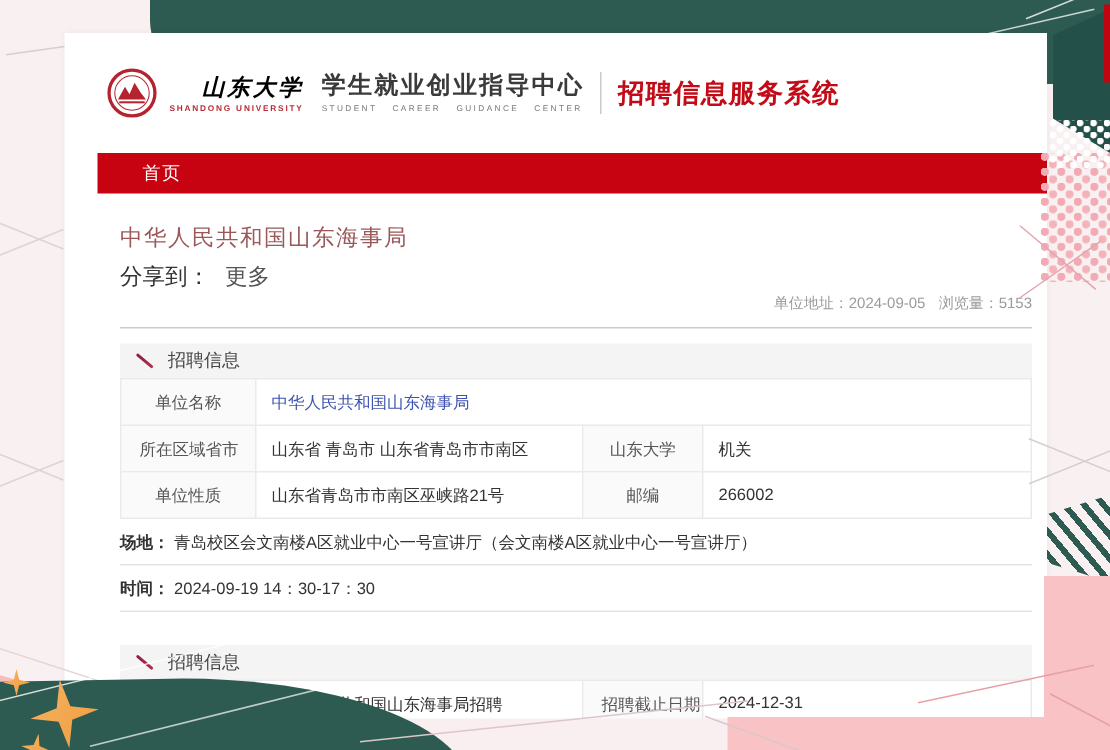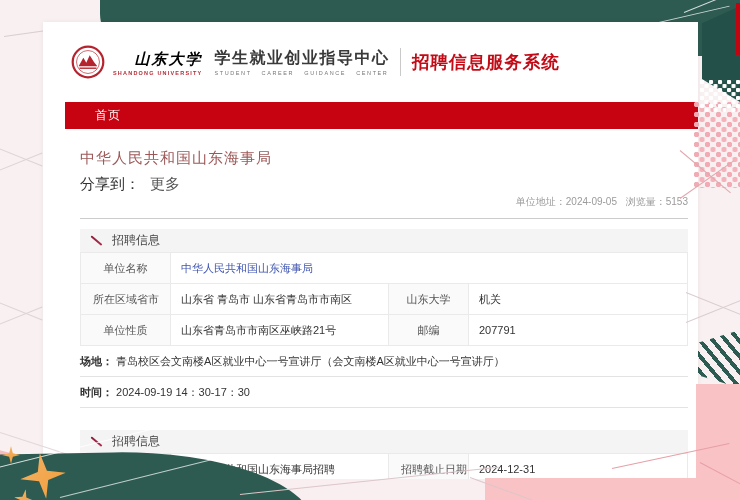--- a/index.html
+++ b/index.html
@@ -182,21 +182,21 @@
       <tr>
         <td class="lbl">所在区域省市</td>
         <td>山东省 青岛市 山东省青岛市市南区</td>
         <td class="lbl">山东大学</td>
         <td>机关</td>
       </tr>
       <tr>
         <td class="lbl">单位性质</td>
         <td>山东省青岛市市南区巫峡路21号</td>
         <td class="lbl">邮编</td>
-        <td>207791</td>
+        <td>266002</td>
       </tr>
     </tbody>
       </table>
 
     <div class="venue-row">
       <b>场地：</b>
       <span>青岛校区会文南楼A区就业中心一号宣讲厅（会文南楼A区就业中心一号宣讲厅）</span>
     </div>
     <div class="venue-row">
       <b>时间：</b>

